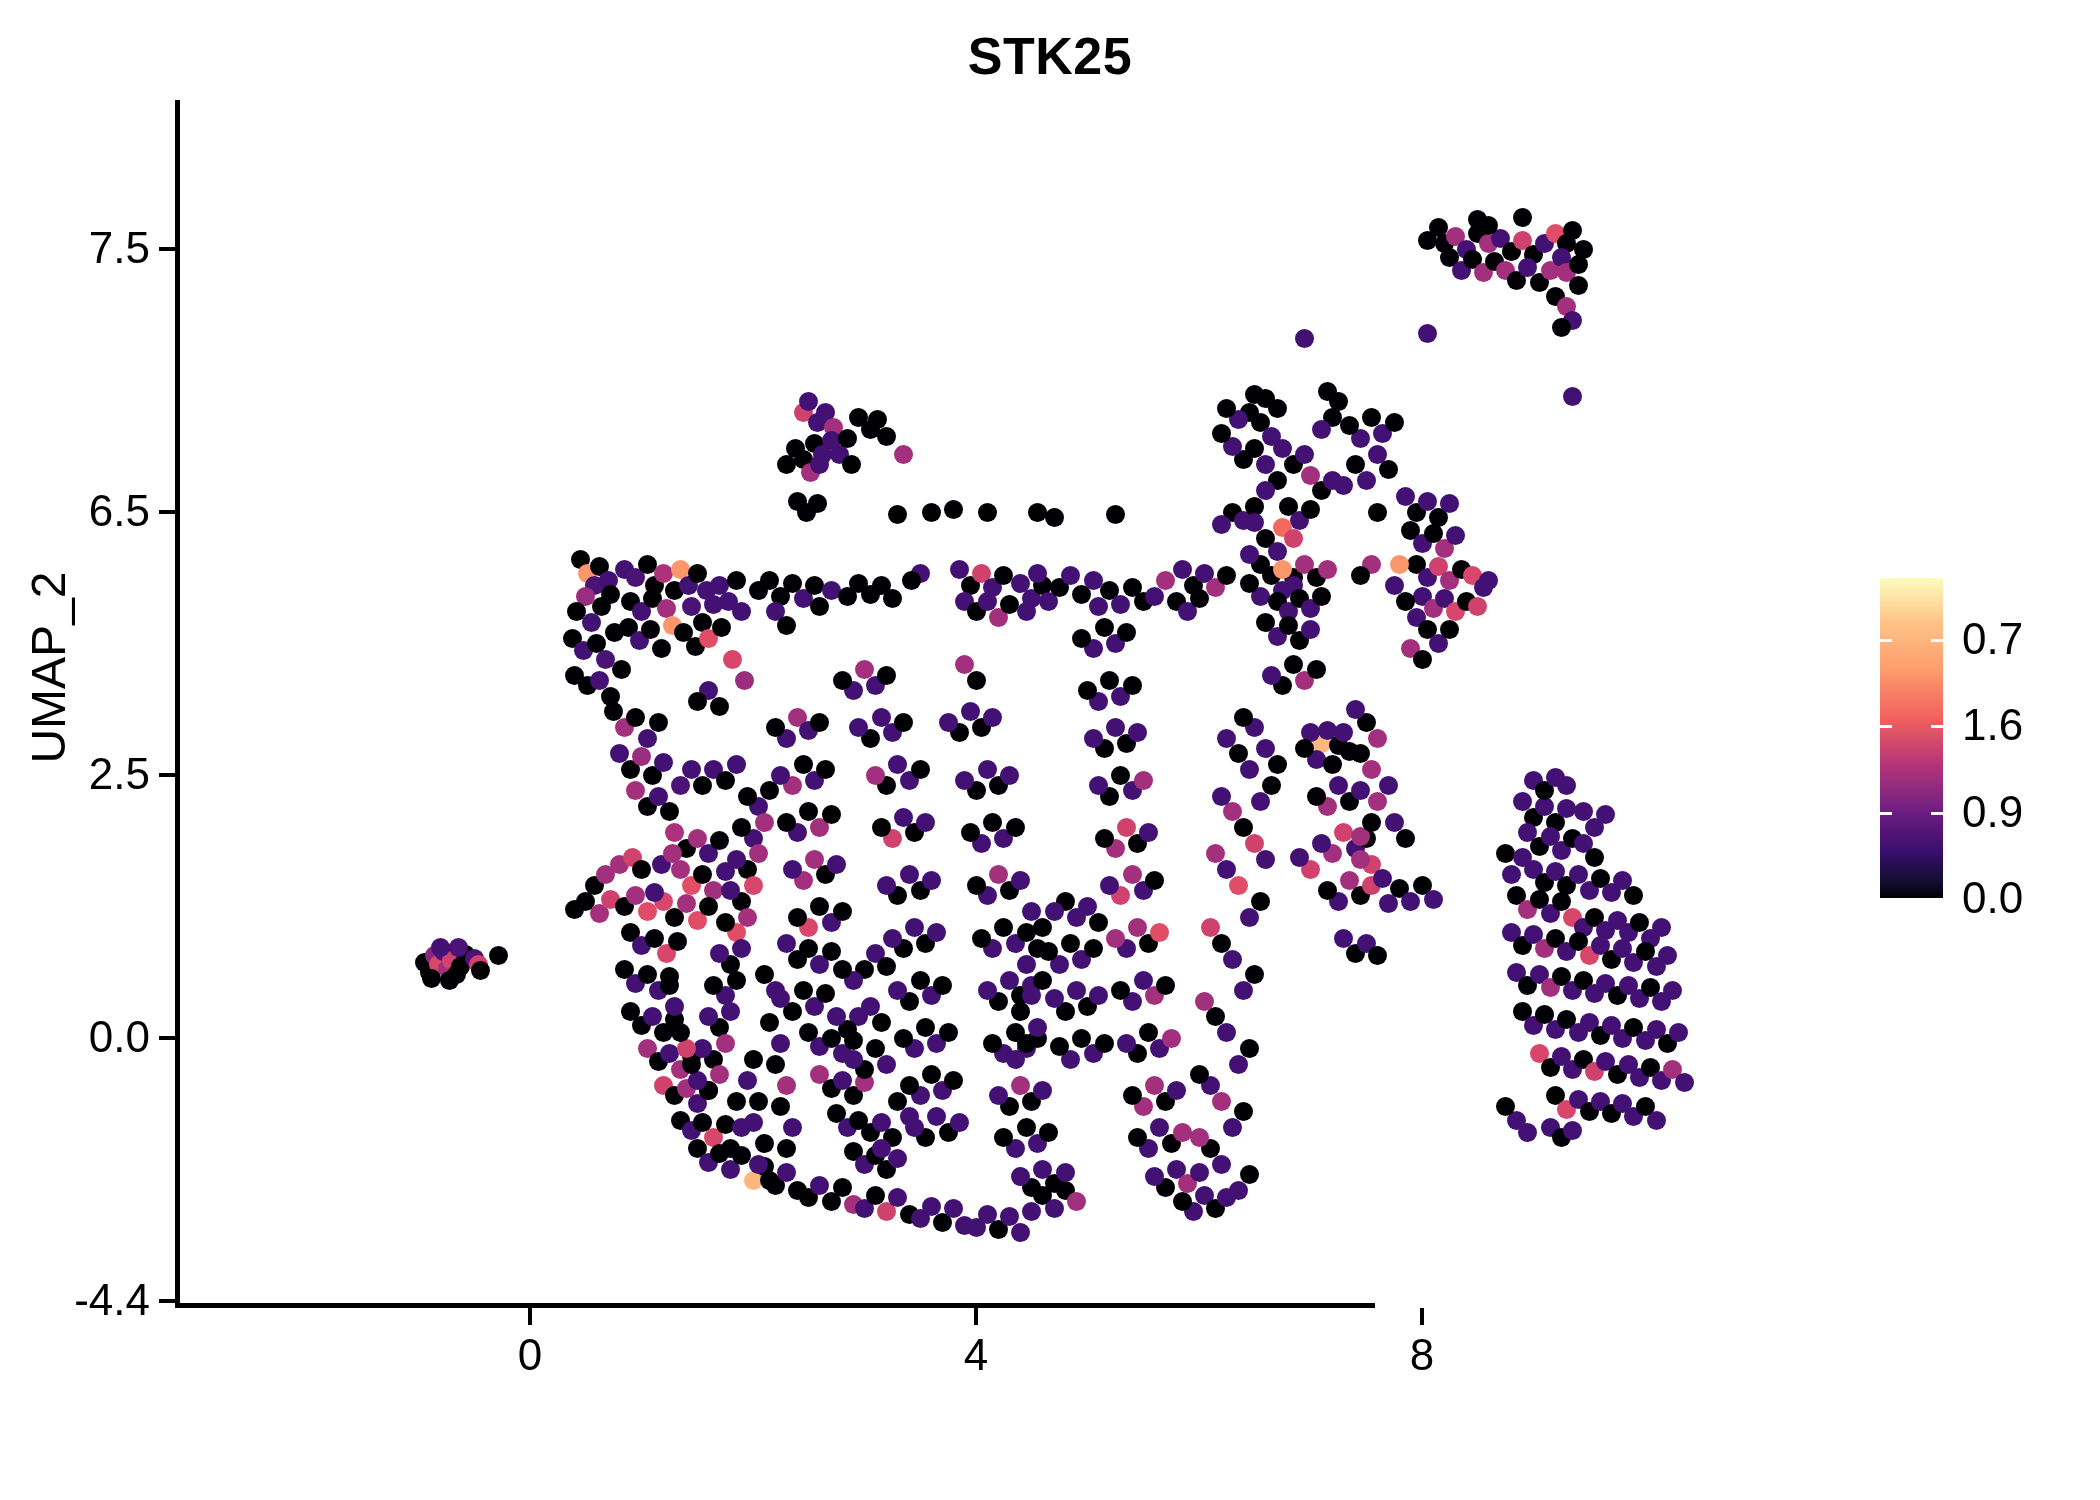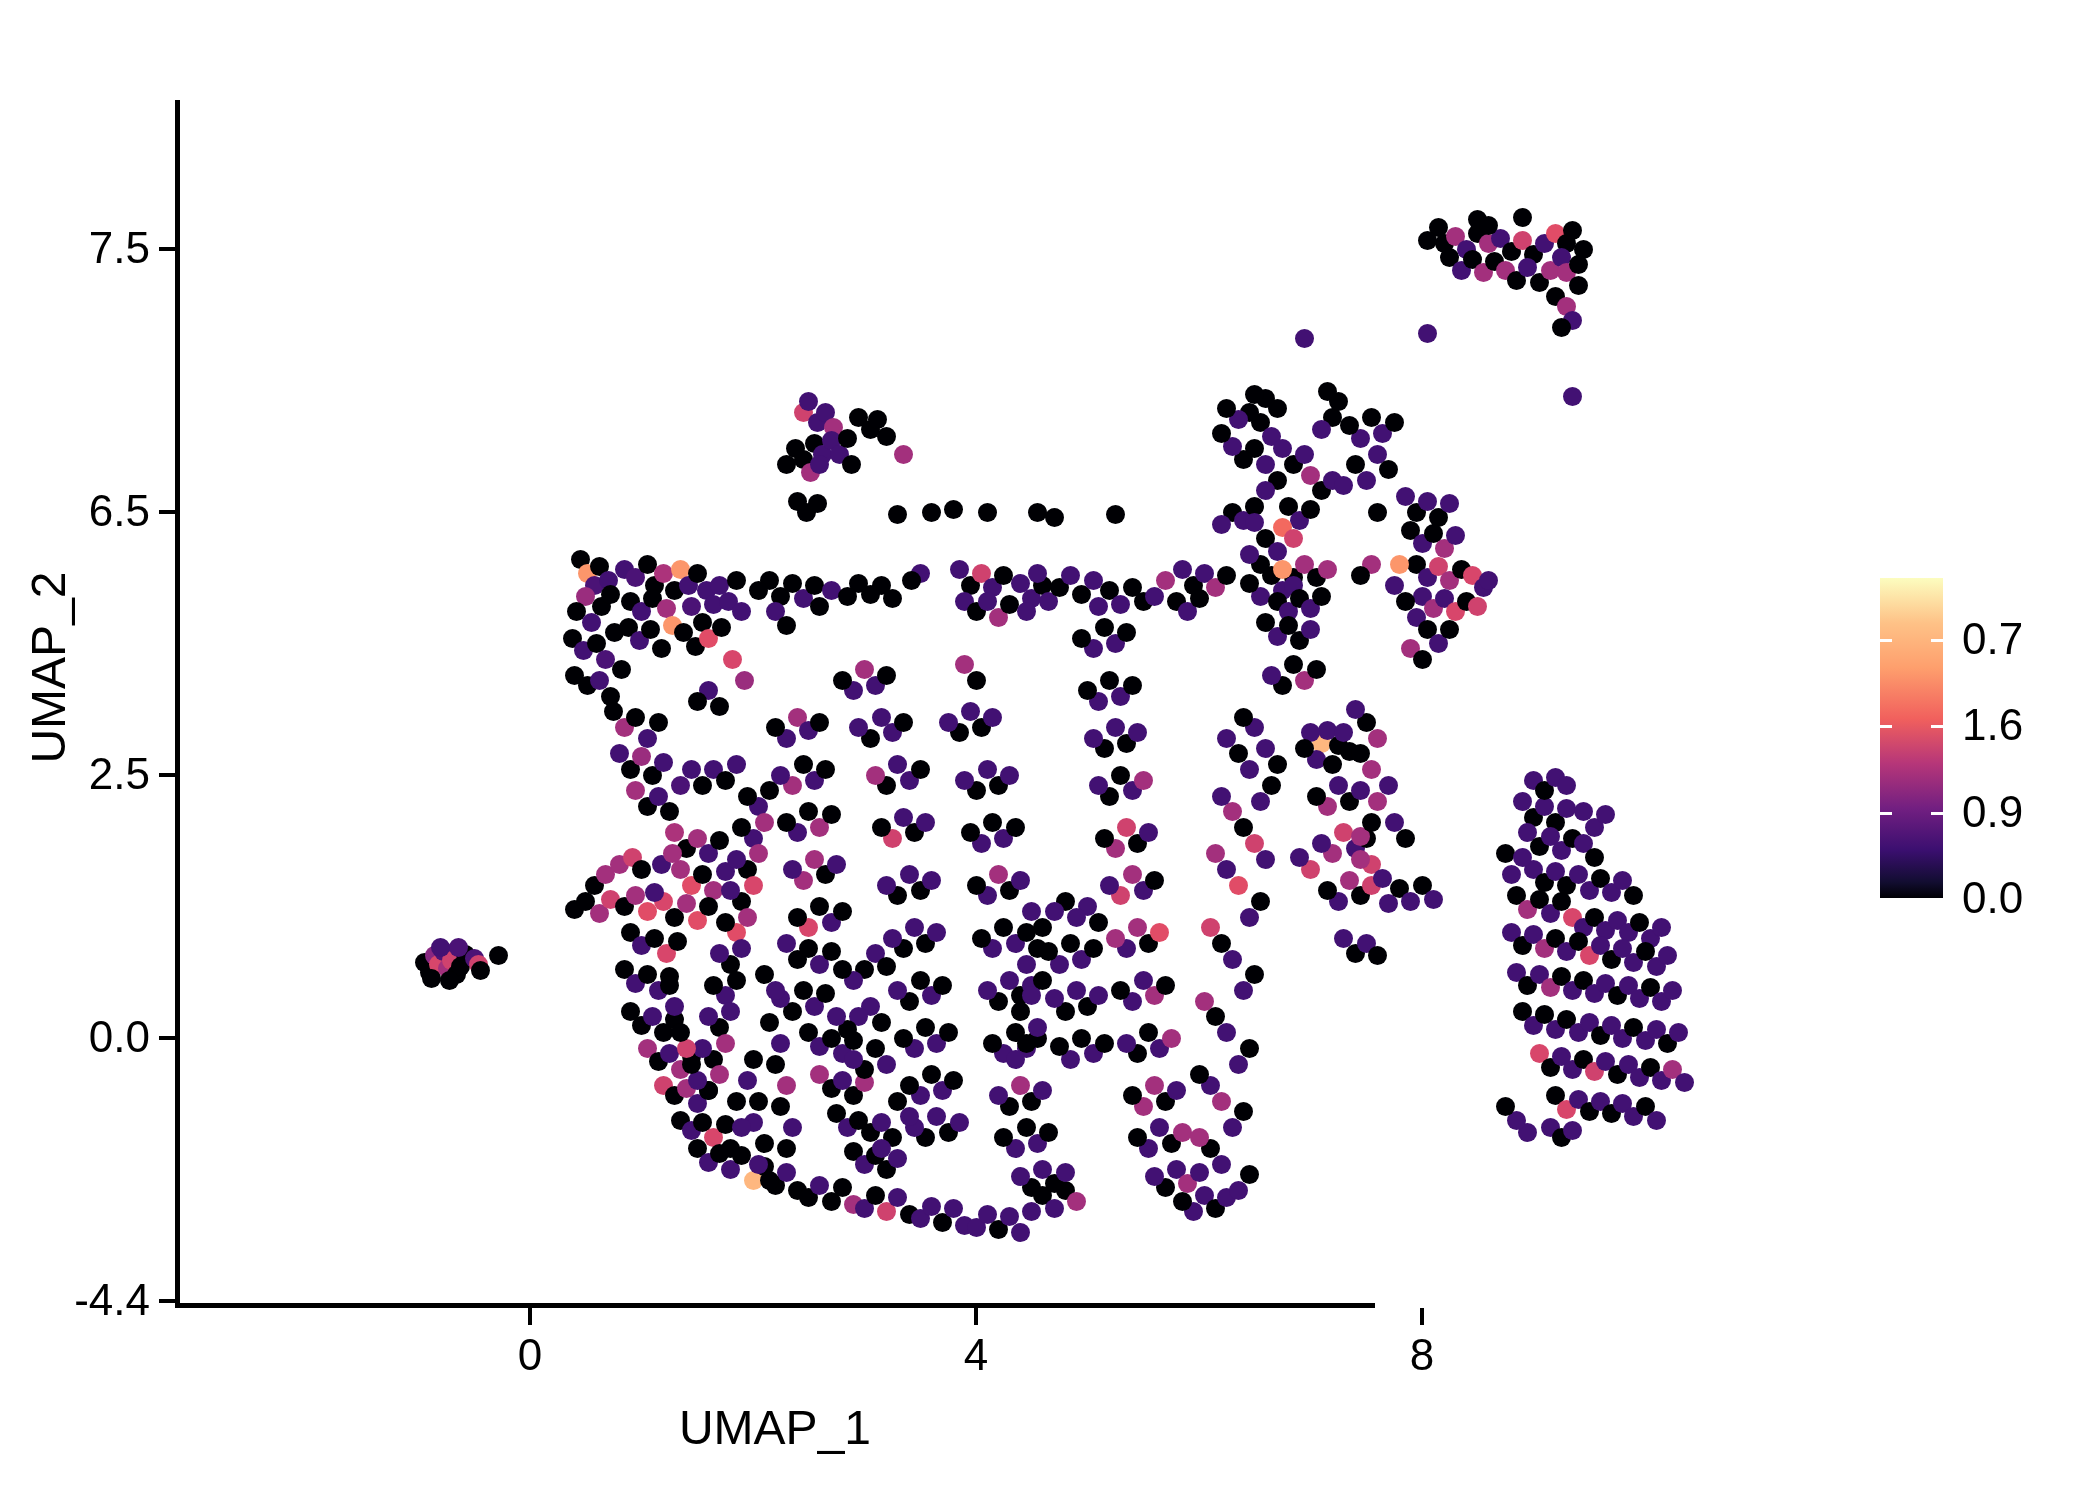--- a/index.html
+++ b/index.html
@@ -148,20 +148,21 @@
     color: #000000;
     white-space: nowrap;
     transform: translateY(-50%);
   }
 </style>
 </head>
 <body>
 
 <div id="plot-root">
 
+  <div id="chart-title">STK25</div>
 
   <div id="axis-y-line"></div>
   <div id="axis-x-line"></div>
 
   <div id="yticks-layer">
       <div class="tick-y" style="top: 1299px;"></div>
       <div class="ticklabel-y-inner" style="left: 0px; top: 1275px;">-4.4</div>
       <div class="tick-y" style="top: 1036px;"></div>
       <div class="ticklabel-y-inner" style="left: 0px; top: 1012px;">0.0</div>
       <div class="tick-y" style="top: 773px;"></div>
@@ -1130,21 +1131,20 @@
       <div class="pt" style="left: 866.15px; top: 1039.02px; background: rgb(0, 0, 4);"></div>
       <div class="pt" style="left: 877.3px; top: 1054.8px; background: rgb(66, 17, 115);"></div>
       <div class="pt" style="left: 855px; top: 1060.06px; background: rgb(0, 0, 4);"></div>
       <div class="pt" style="left: 843.85px; top: 1049.54px; background: rgb(66, 17, 115);"></div>
       <div class="pt" style="left: 888.45px; top: 1091.62px; background: rgb(0, 0, 4);"></div>
       <div class="pt" style="left: 899.6px; top: 1107.4px; background: rgb(66, 17, 115);"></div>
       <div class="pt" style="left: 882.875px; top: 1128.44px; background: rgb(0, 0, 4);"></div>
       <div class="pt" style="left: 871.725px; top: 1138.96px; background: rgb(66, 17, 115);"></div>
     </div>
 
-  <div id="xlab">UMAP_1</div>
   <div id="ylab">UMAP_2</div>
 
   <div id="legend">
     <div id="legend-bar"></div>
     <div id="legend-ticks">
         <div class="legend-tick left" style="top: 338px;"></div>
         <div class="legend-tick right" style="top: 338px;"></div>
         <div class="legend-label" style="top: 338px;">0.0</div>
         <div class="legend-tick left" style="top: 251.514px;"></div>
         <div class="legend-tick right" style="top: 251.514px;"></div>

